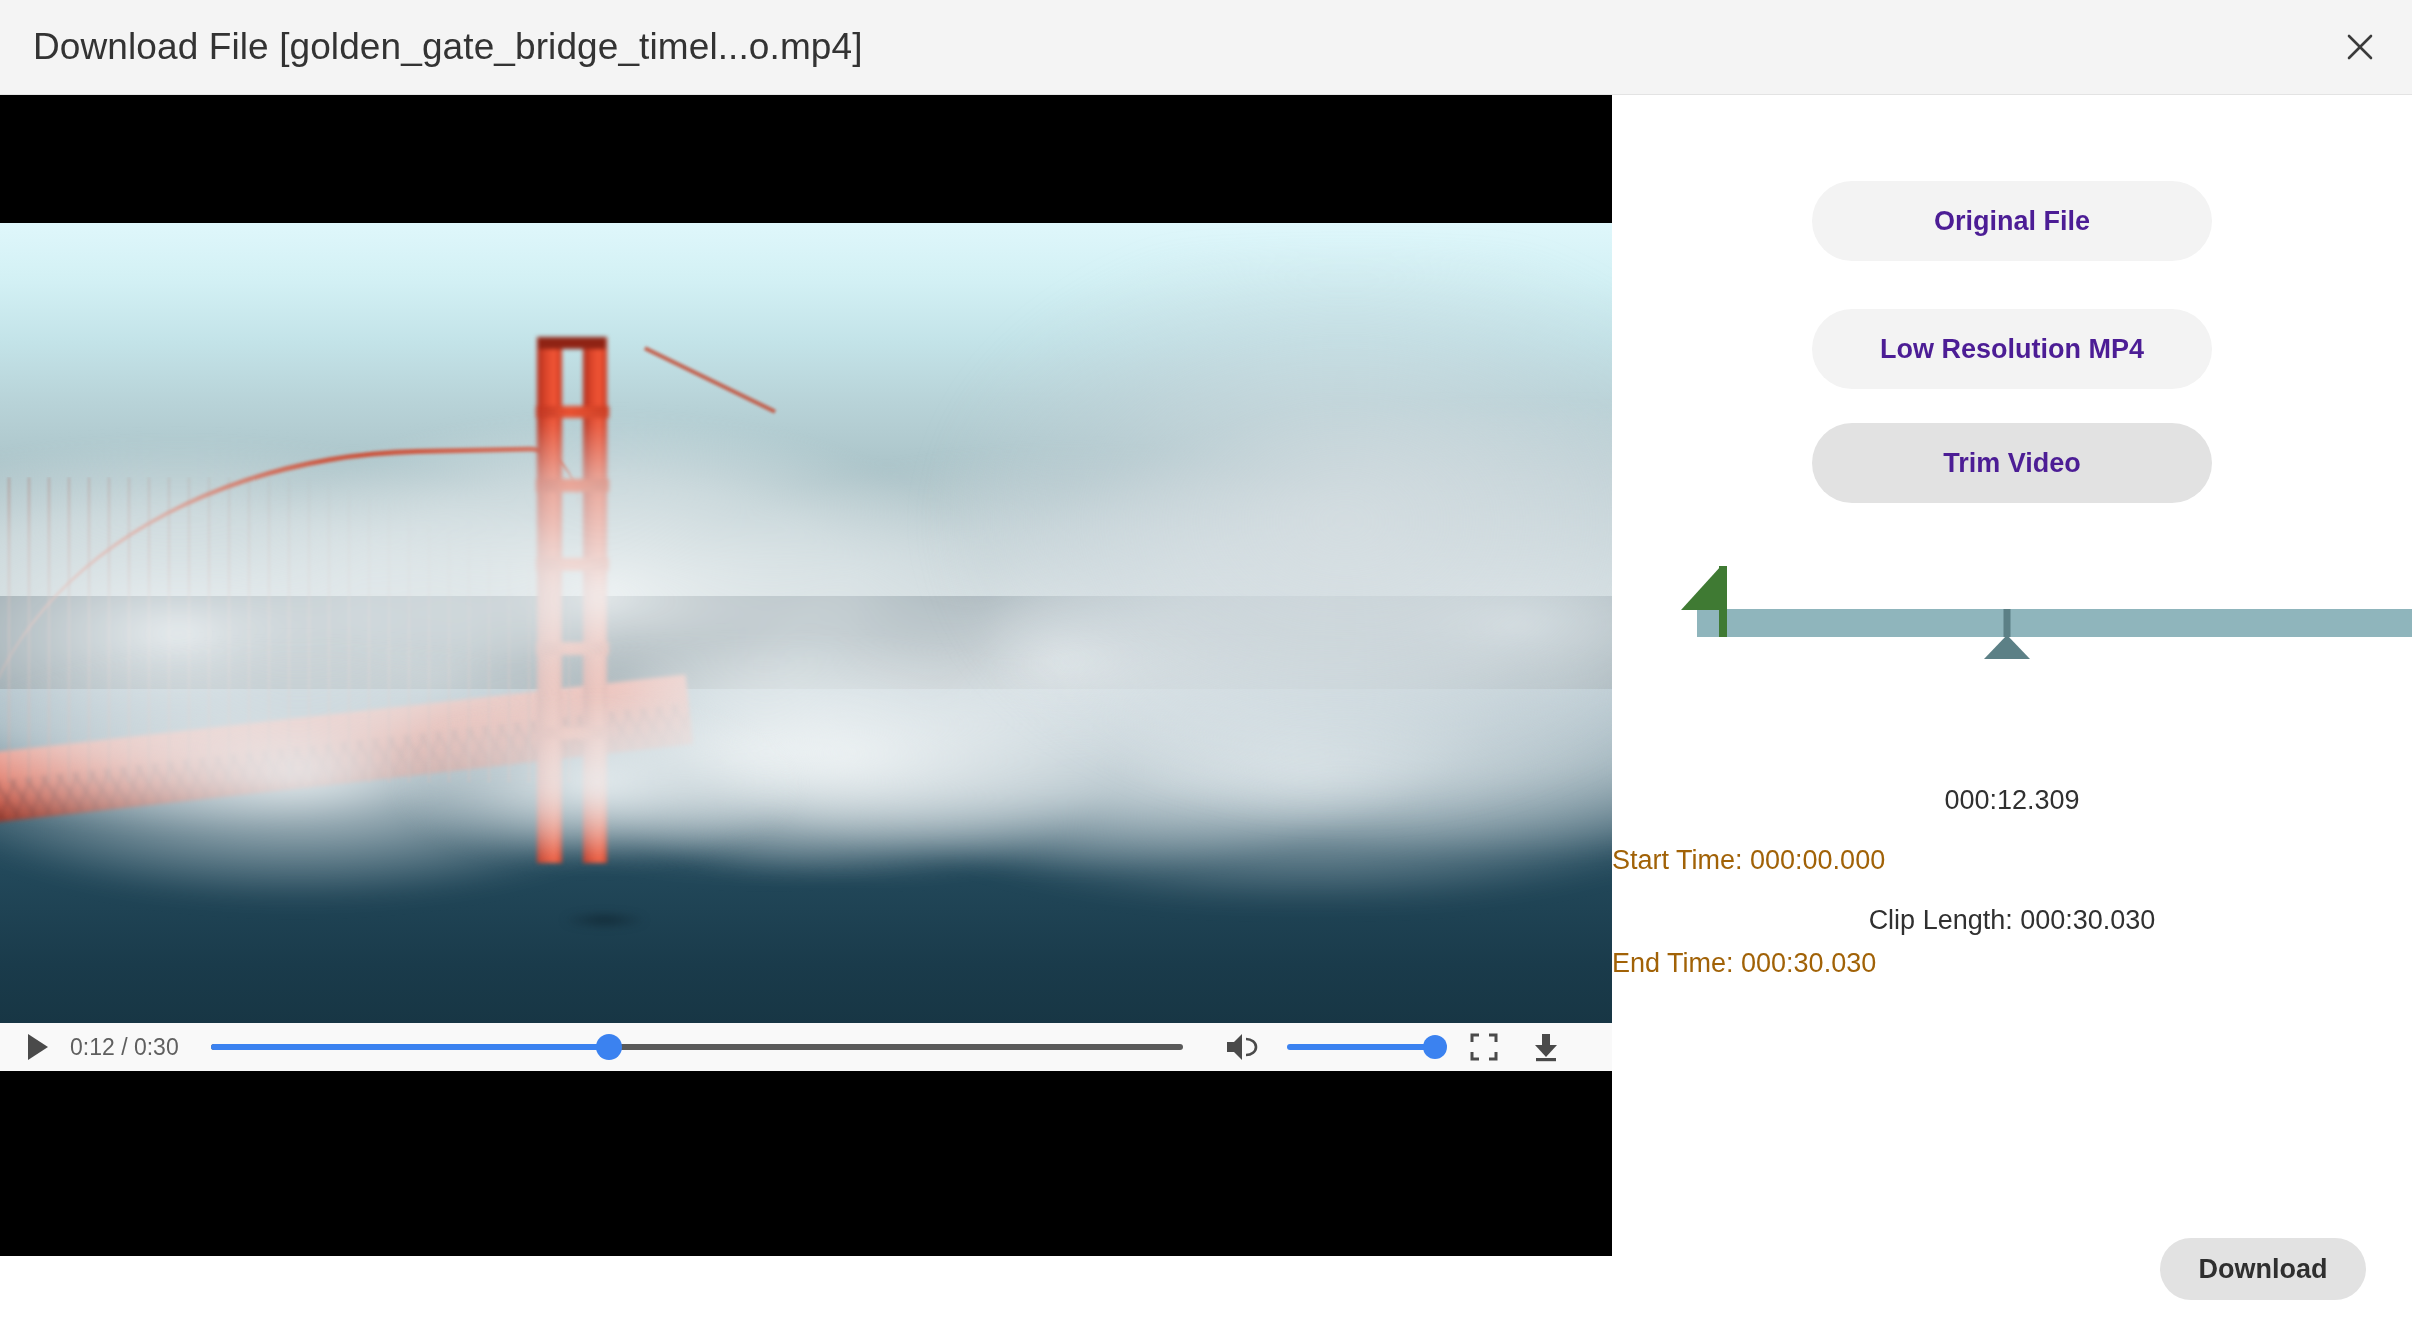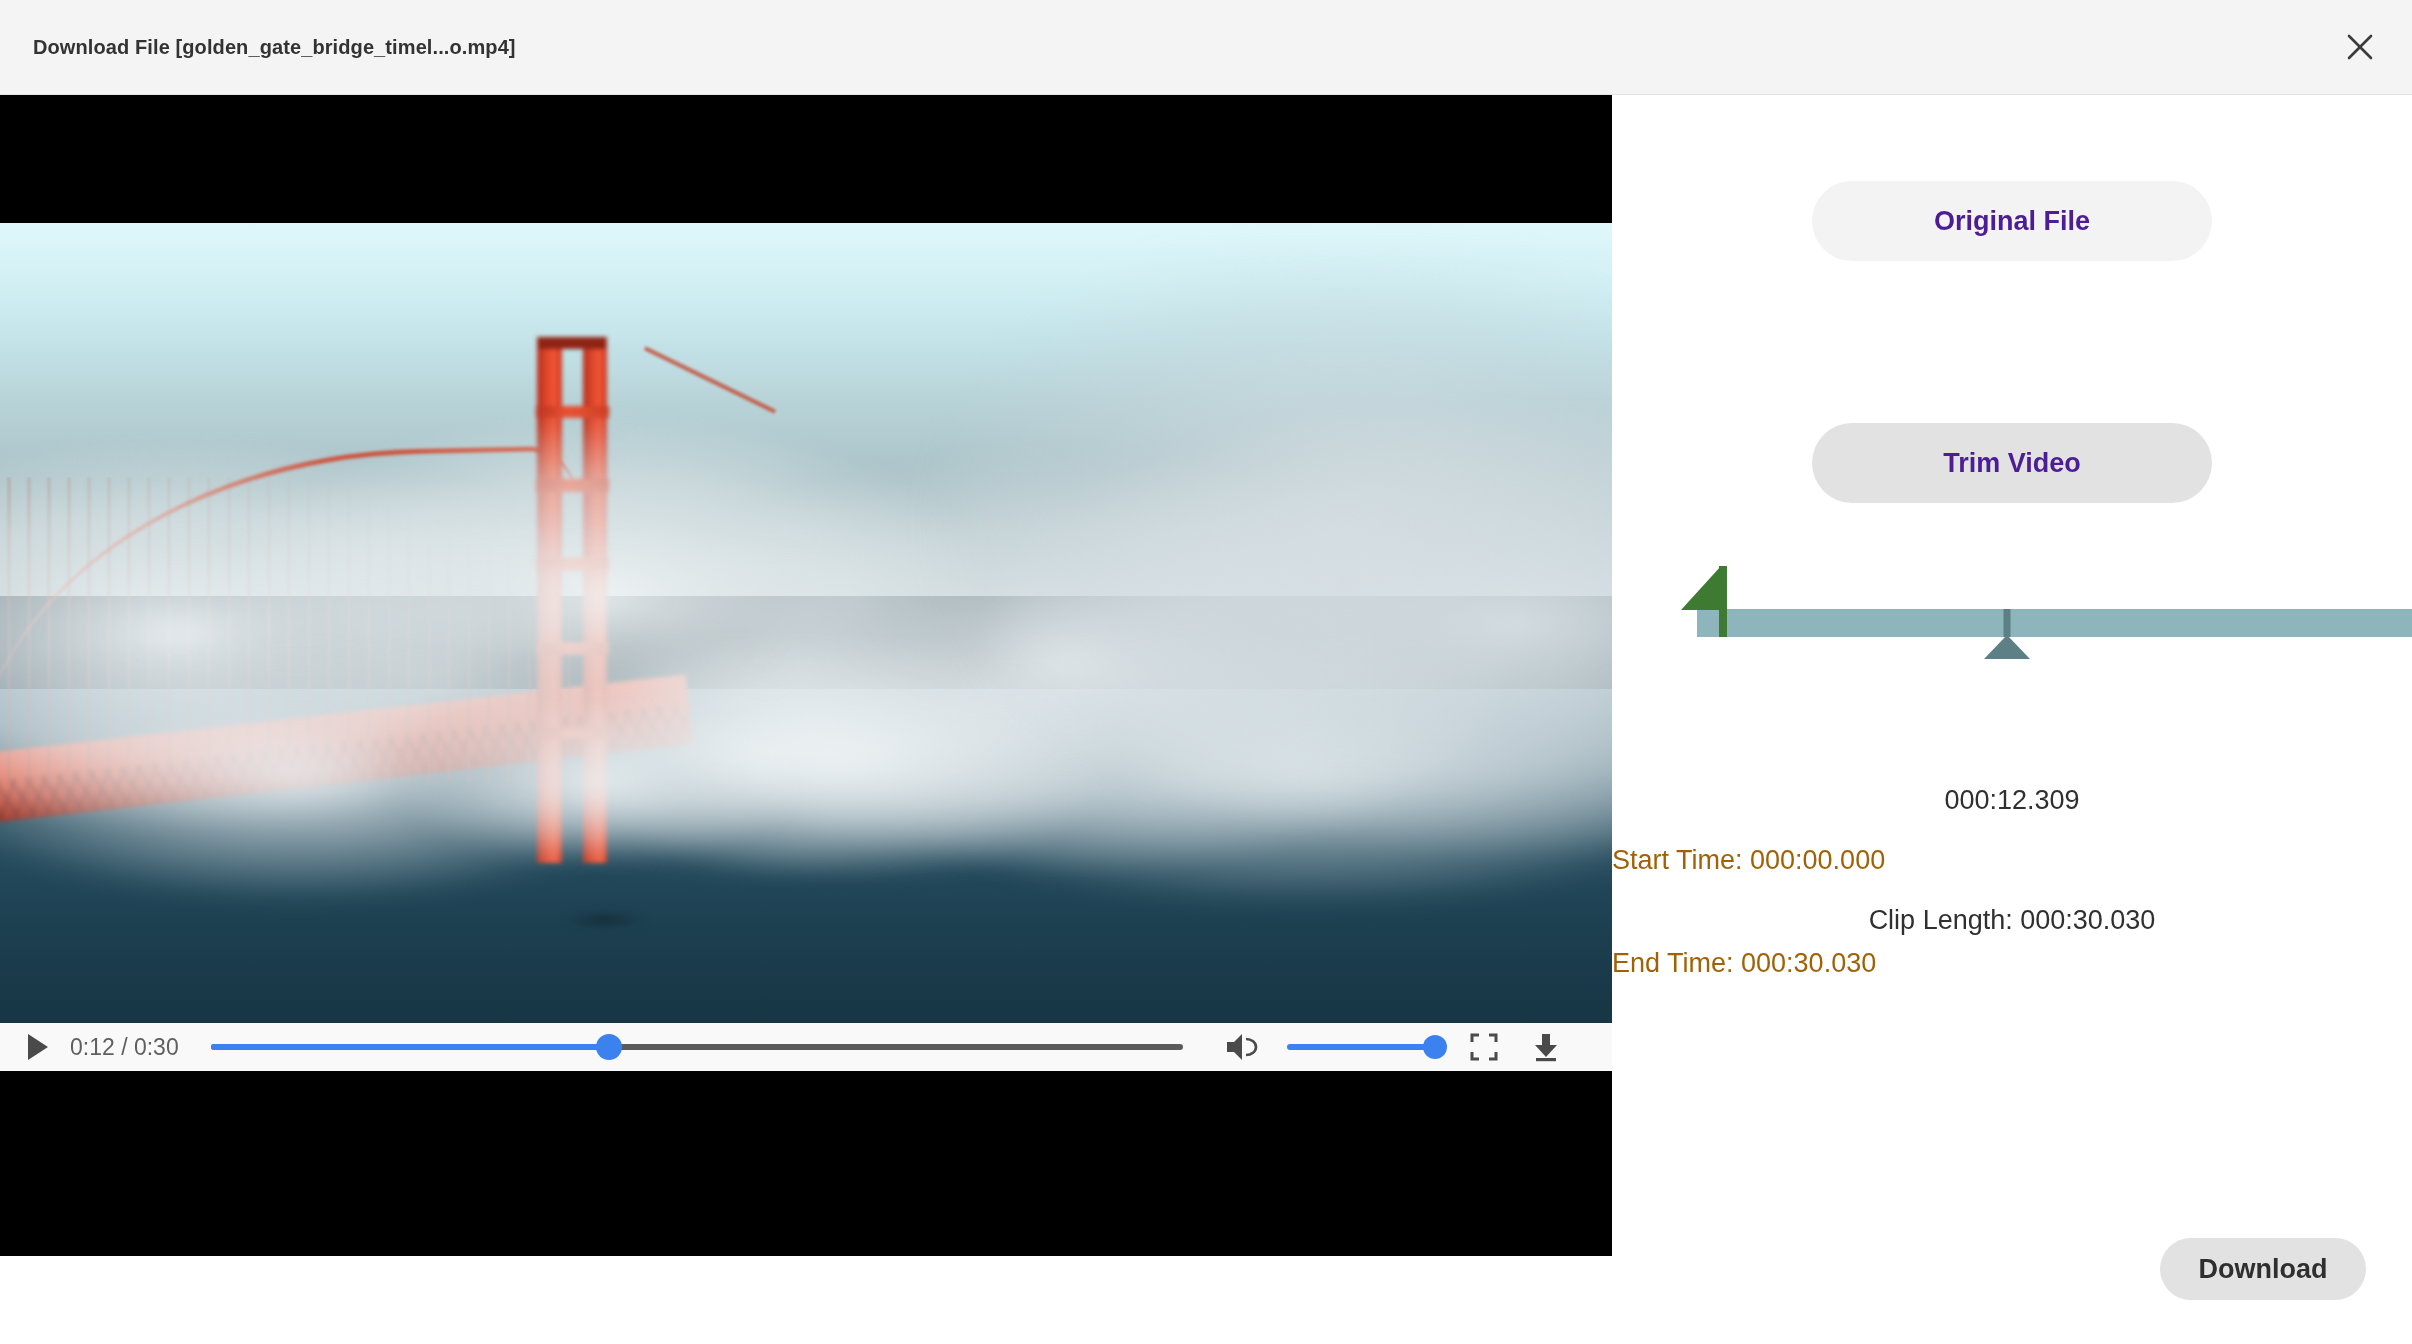--- a/index.html
+++ b/index.html
@@ -21,21 +21,21 @@
   .titlebar {
     position: absolute; left: 0; top: 0;
     width: 2412px; height: 95px;
     background: #f4f4f4;
     border-bottom: 1px solid #e3e3e3;
     display: flex; align-items: center;
   }
   .titlebar-text {
     position: absolute; left: 33px; top: 50%;
     transform: translateY(-50%);
-    font-size: 20px; font-weight: 700; color: #333333;
+    font-size: 37px; font-weight: 400; color: #333333;
     letter-spacing: 0.1px;
     white-space: nowrap;
   }
   .close-btn {
     position: absolute; right: 22px; top: 50%;
     transform: translateY(-50%);
     width: 60px; height: 60px;
     display: flex; align-items: center; justify-content: center;
     cursor: pointer;
   }
@@ -381,20 +381,21 @@
           <polygon points="3,13 25,13 14,25" fill="#4a4a4a"></polygon>
           <rect x="4" y="26" width="20" height="3.2" fill="#4a4a4a"></rect>
         </svg>
       </div>
     </div>
   </div>
 
   <div class="right-panel">
 
     <button class="opt-btn b1">Original File</button>
+    <button class="opt-btn b2">Low Resolution MP4</button>
     <button class="opt-btn b3 selected">Trim Video</button>
 
     <div class="trim-area">
       <div class="trim-track"></div>
 
       <div class="handle-left">
         <div class="flag"></div>
         <div class="stem"></div>
       </div>
 

